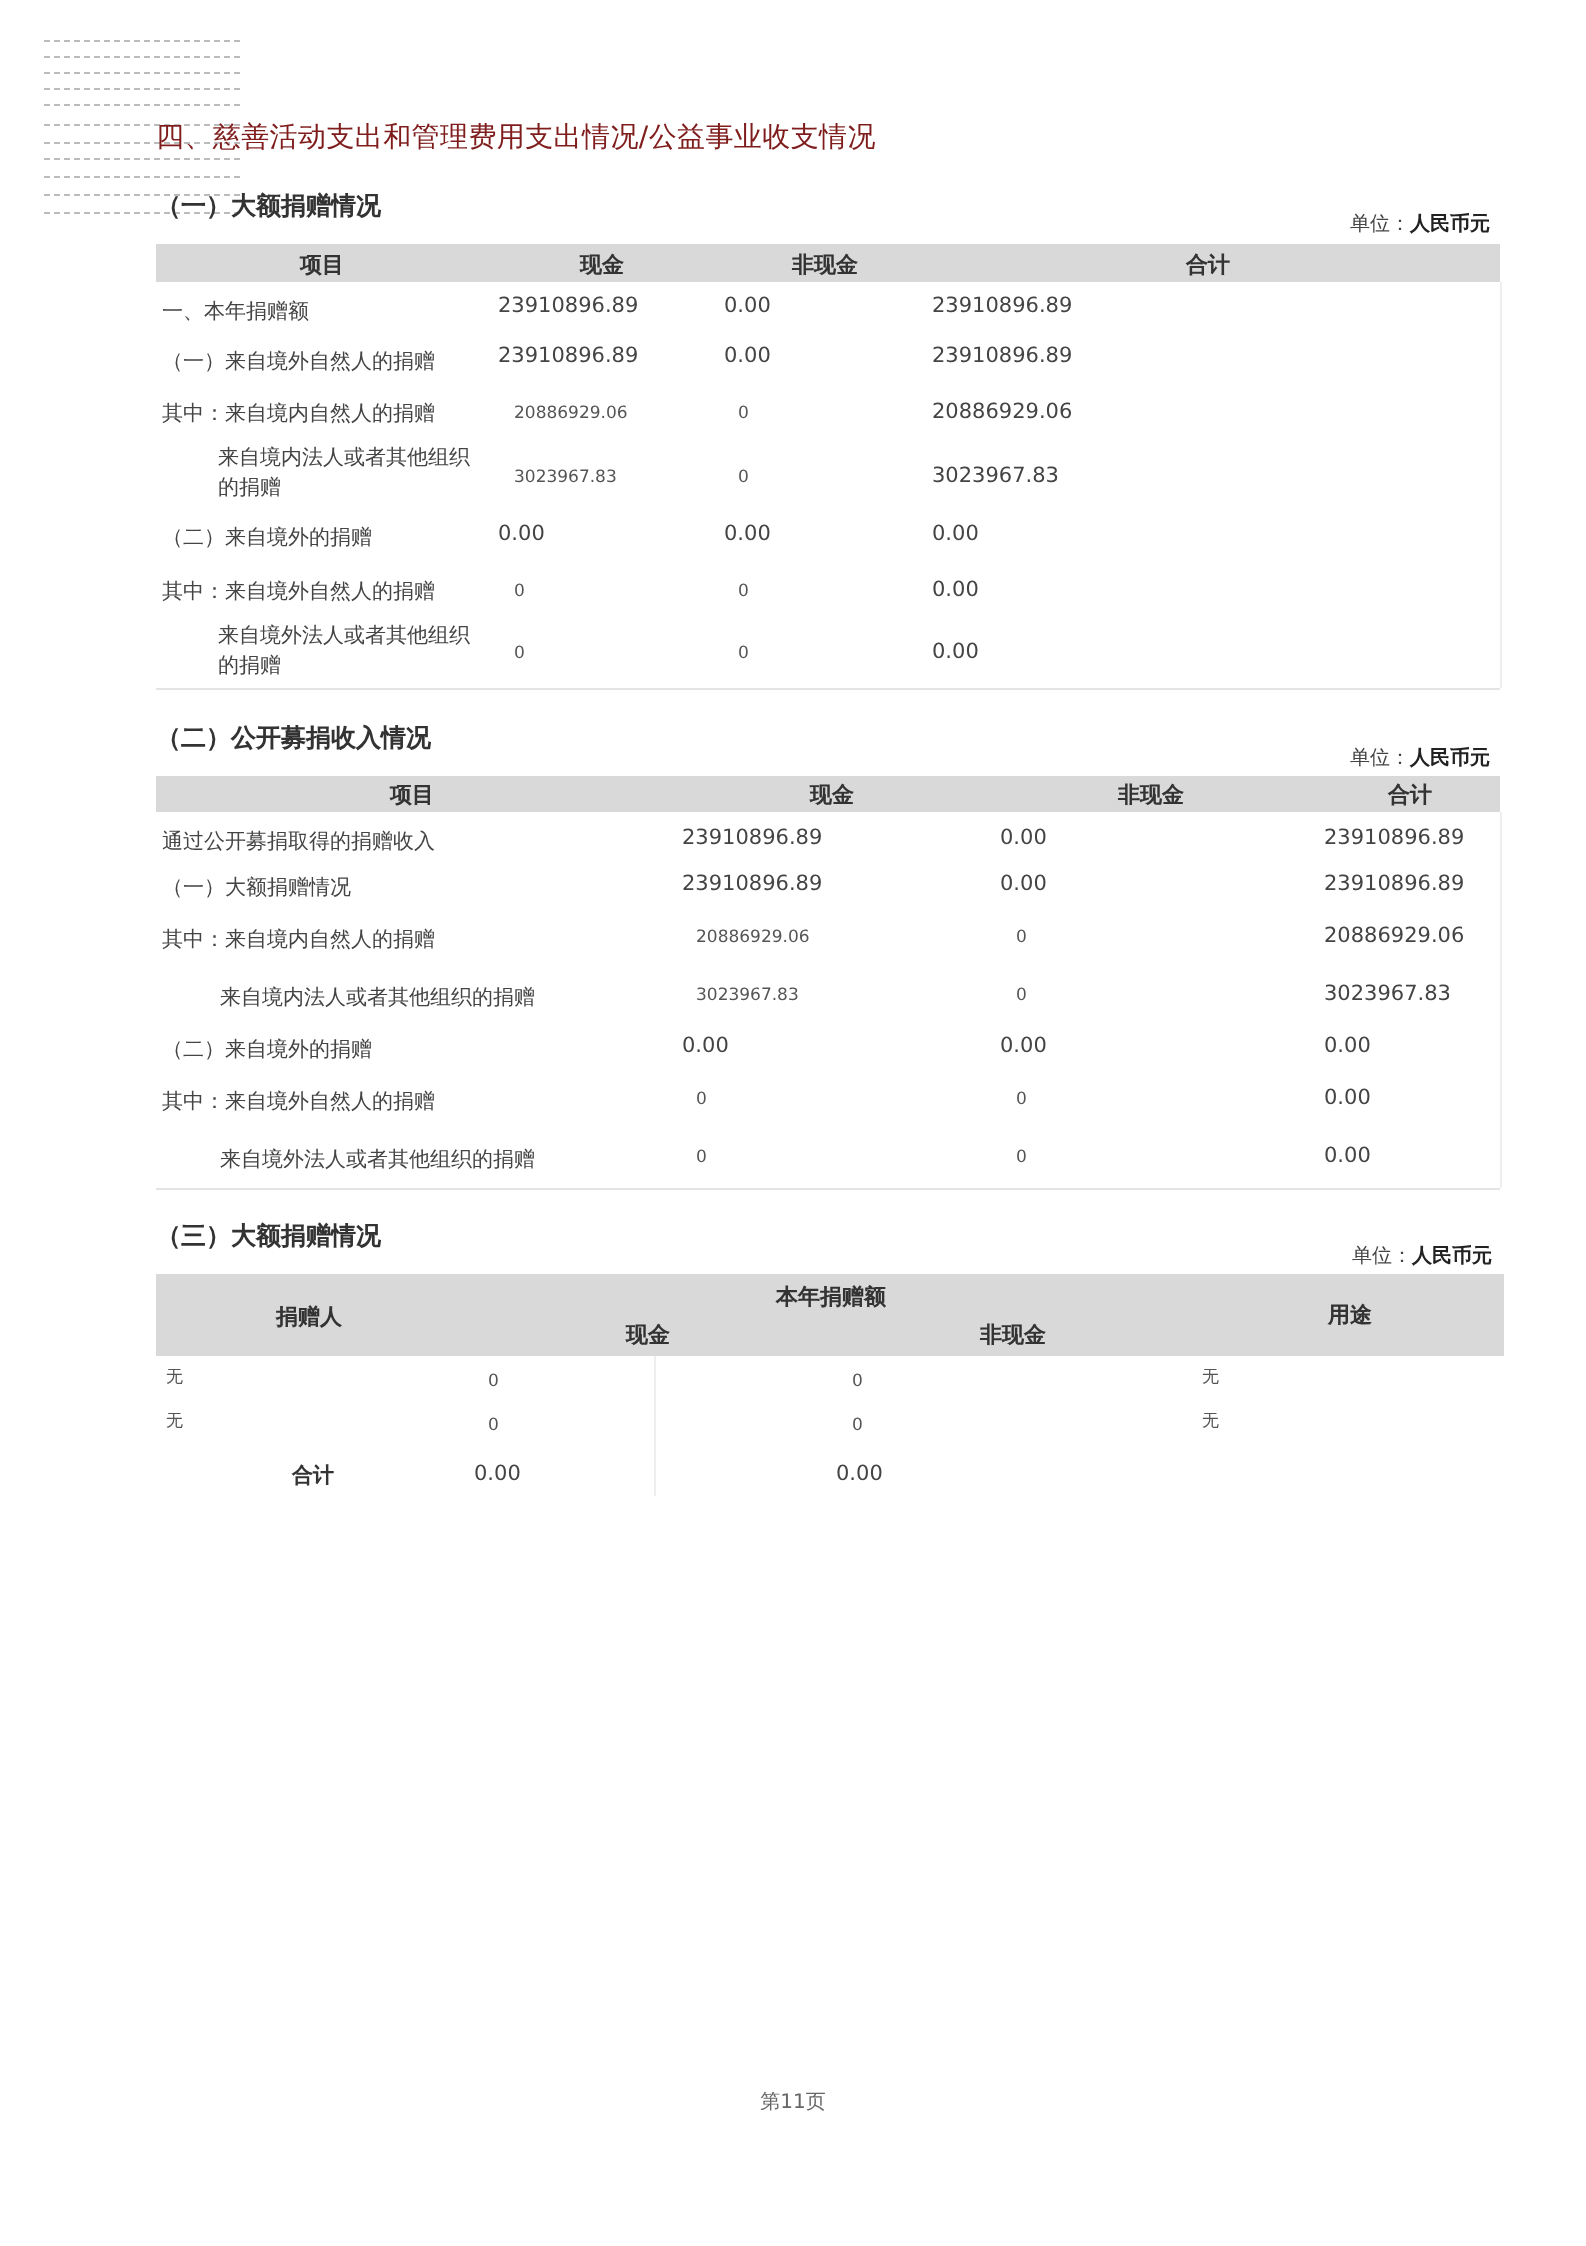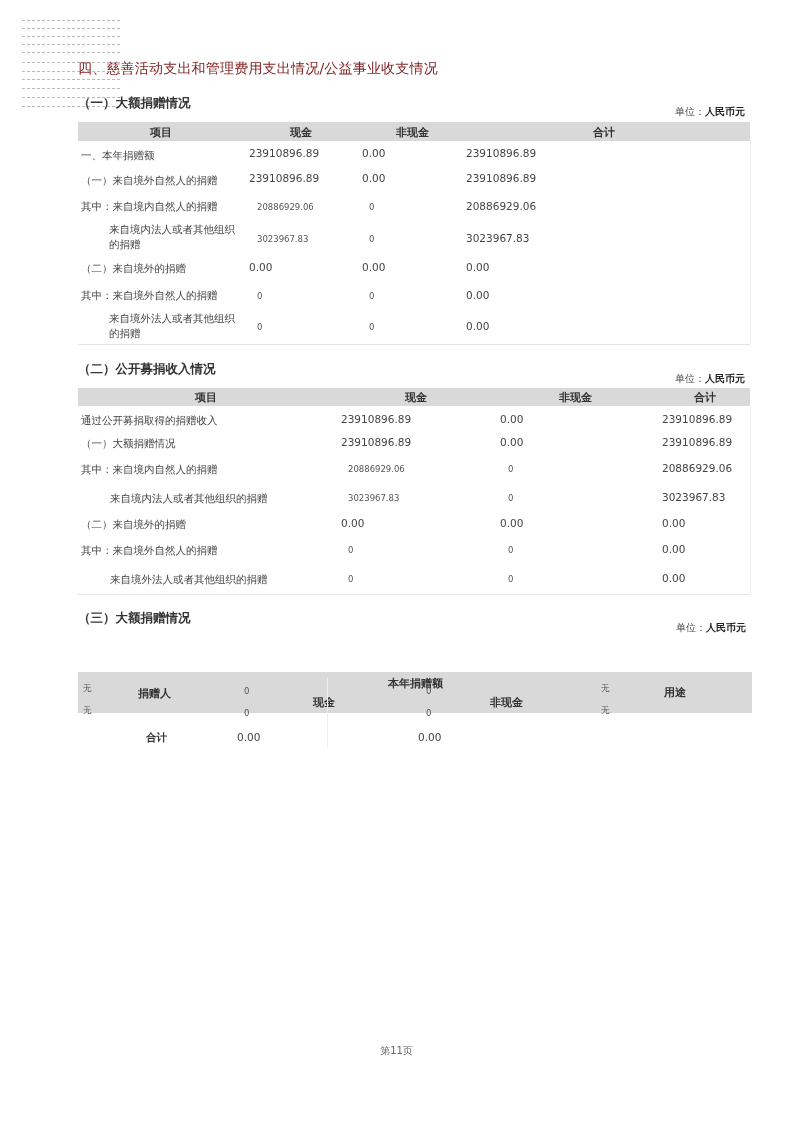--- a/index.html
+++ b/index.html
@@ -136,21 +136,21 @@
 
   <div class="cell" style="left:110px;top:573px">来自境外法人或者其他组织的捐赠</div>
   <div class="cell small" style="left:348px;top:574px">0</div>
   <div class="cell small" style="left:508px;top:574px">0</div>
   <div class="cell" style="left:662px;top:572px">0.00</div>
 </div>
 
 <div class="abs section-title" style="left:78px;top:610px">（三）大额捐赠情况</div>
 <div class="abs unit" style="left:676px;top:621px"><span>单位：</span><b>人民币元</b></div>
 
-<div class="abs tbl-head" style="left:78px;top:672px;width:674px;height:41px">
+<div class="abs tbl-head" style="left:78px;top:637px;width:674px;height:41px">
   <span class="abs" style="left:60px;top:14px">捐赠人</span>
   <span class="abs" style="left:310px;top:4px">本年捐赠额</span>
   <span class="abs" style="left:235px;top:23px">现金</span>
   <span class="abs" style="left:412px;top:23px">非现金</span>
   <span class="abs" style="left:586px;top:13px">用途</span>
 </div>
 <div class="vline" style="left:327px;top:678px;height:70px"></div>
 
 <div>
   <div class="cell small" style="left:83px;top:683px">无</div>

